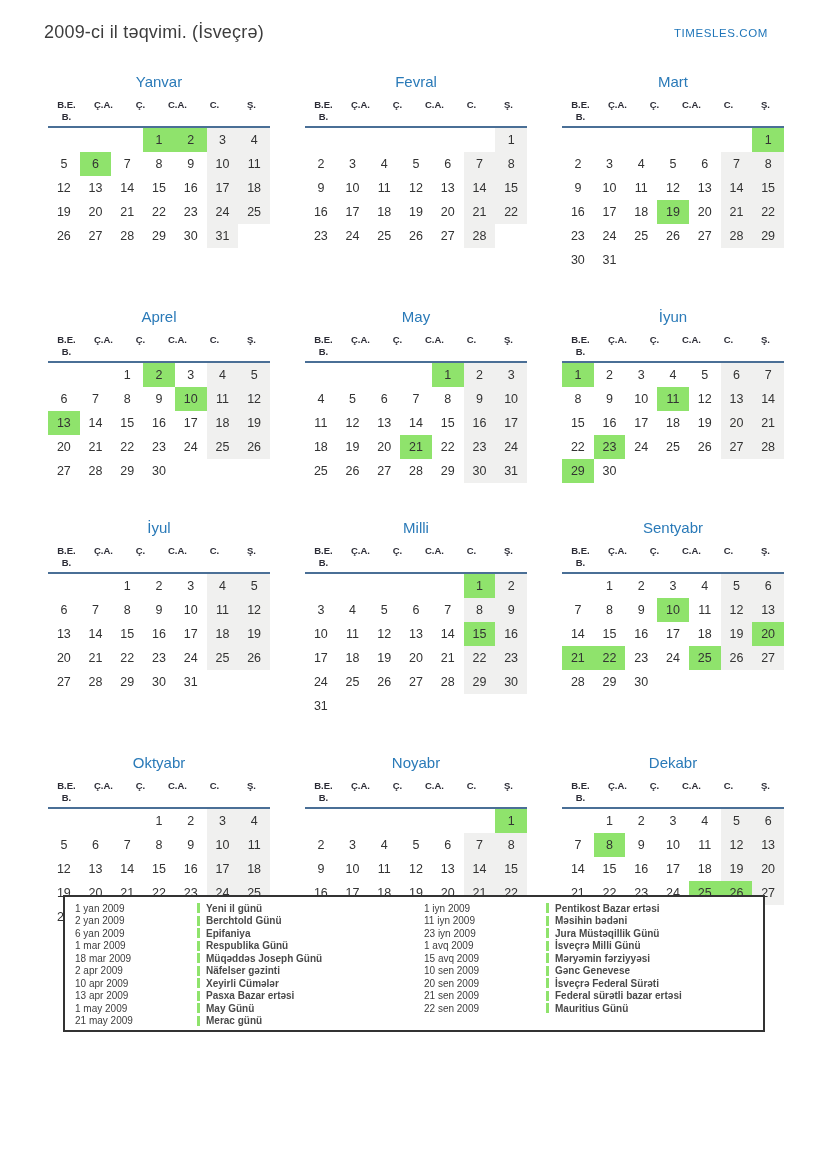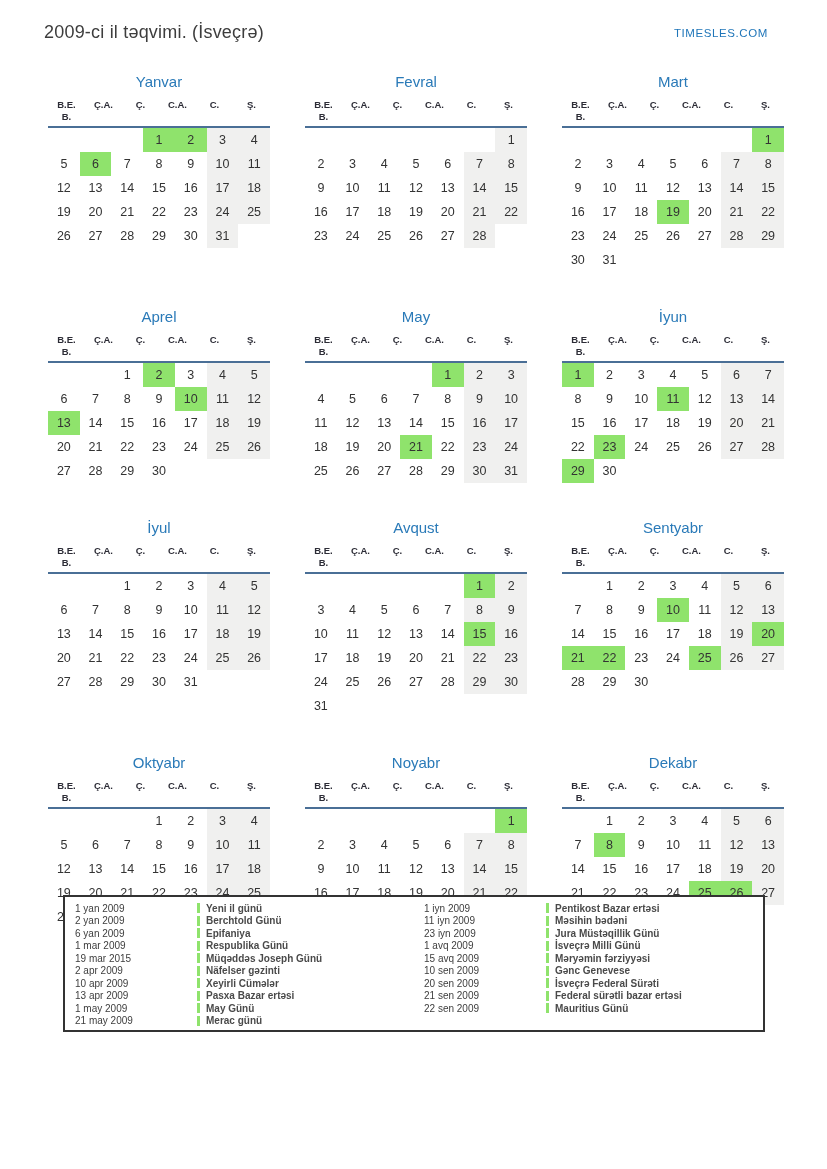--- a/index.html
+++ b/index.html
@@ -473,21 +473,21 @@
         <div class="day">27</div>
         <div class="day">28</div>
         <div class="day">29</div>
         <div class="day">30</div>
         <div class="day">31</div>
         <div class="day"></div>
         <div class="day"></div>
       </div>
     </div>
     <div class="month">
-      <div class="month-title">Avqust</div>
+      <div class="month-title">Milli</div>
       <div class="wk-head">
         <div class="wd">B.E.</div>
         <div class="wd">Ç.A.</div>
         <div class="wd">Ç.</div>
         <div class="wd">C.A.</div>
         <div class="wd">C.</div>
         <div class="wd">Ş.</div>
         <div class="wd">B.</div>
       </div>
       <div class="week">
@@ -800,21 +800,21 @@
         <div class="l-date">6 yan 2009</div>
         <div class="l-bar"></div>
         <div class="l-name">Epifaniya</div>
       </div>
       <div class="legend-row">
         <div class="l-date">1 mar 2009</div>
         <div class="l-bar"></div>
         <div class="l-name">Respublika Günü</div>
       </div>
       <div class="legend-row">
-        <div class="l-date">19 mar 2015</div>
+        <div class="l-date">18 mar 2009</div>
         <div class="l-bar"></div>
         <div class="l-name">Müqəddəs Joseph Günü</div>
       </div>
       <div class="legend-row">
         <div class="l-date">2 apr 2009</div>
         <div class="l-bar"></div>
         <div class="l-name">Näfelser gəzinti</div>
       </div>
       <div class="legend-row">
         <div class="l-date">10 apr 2009</div>

